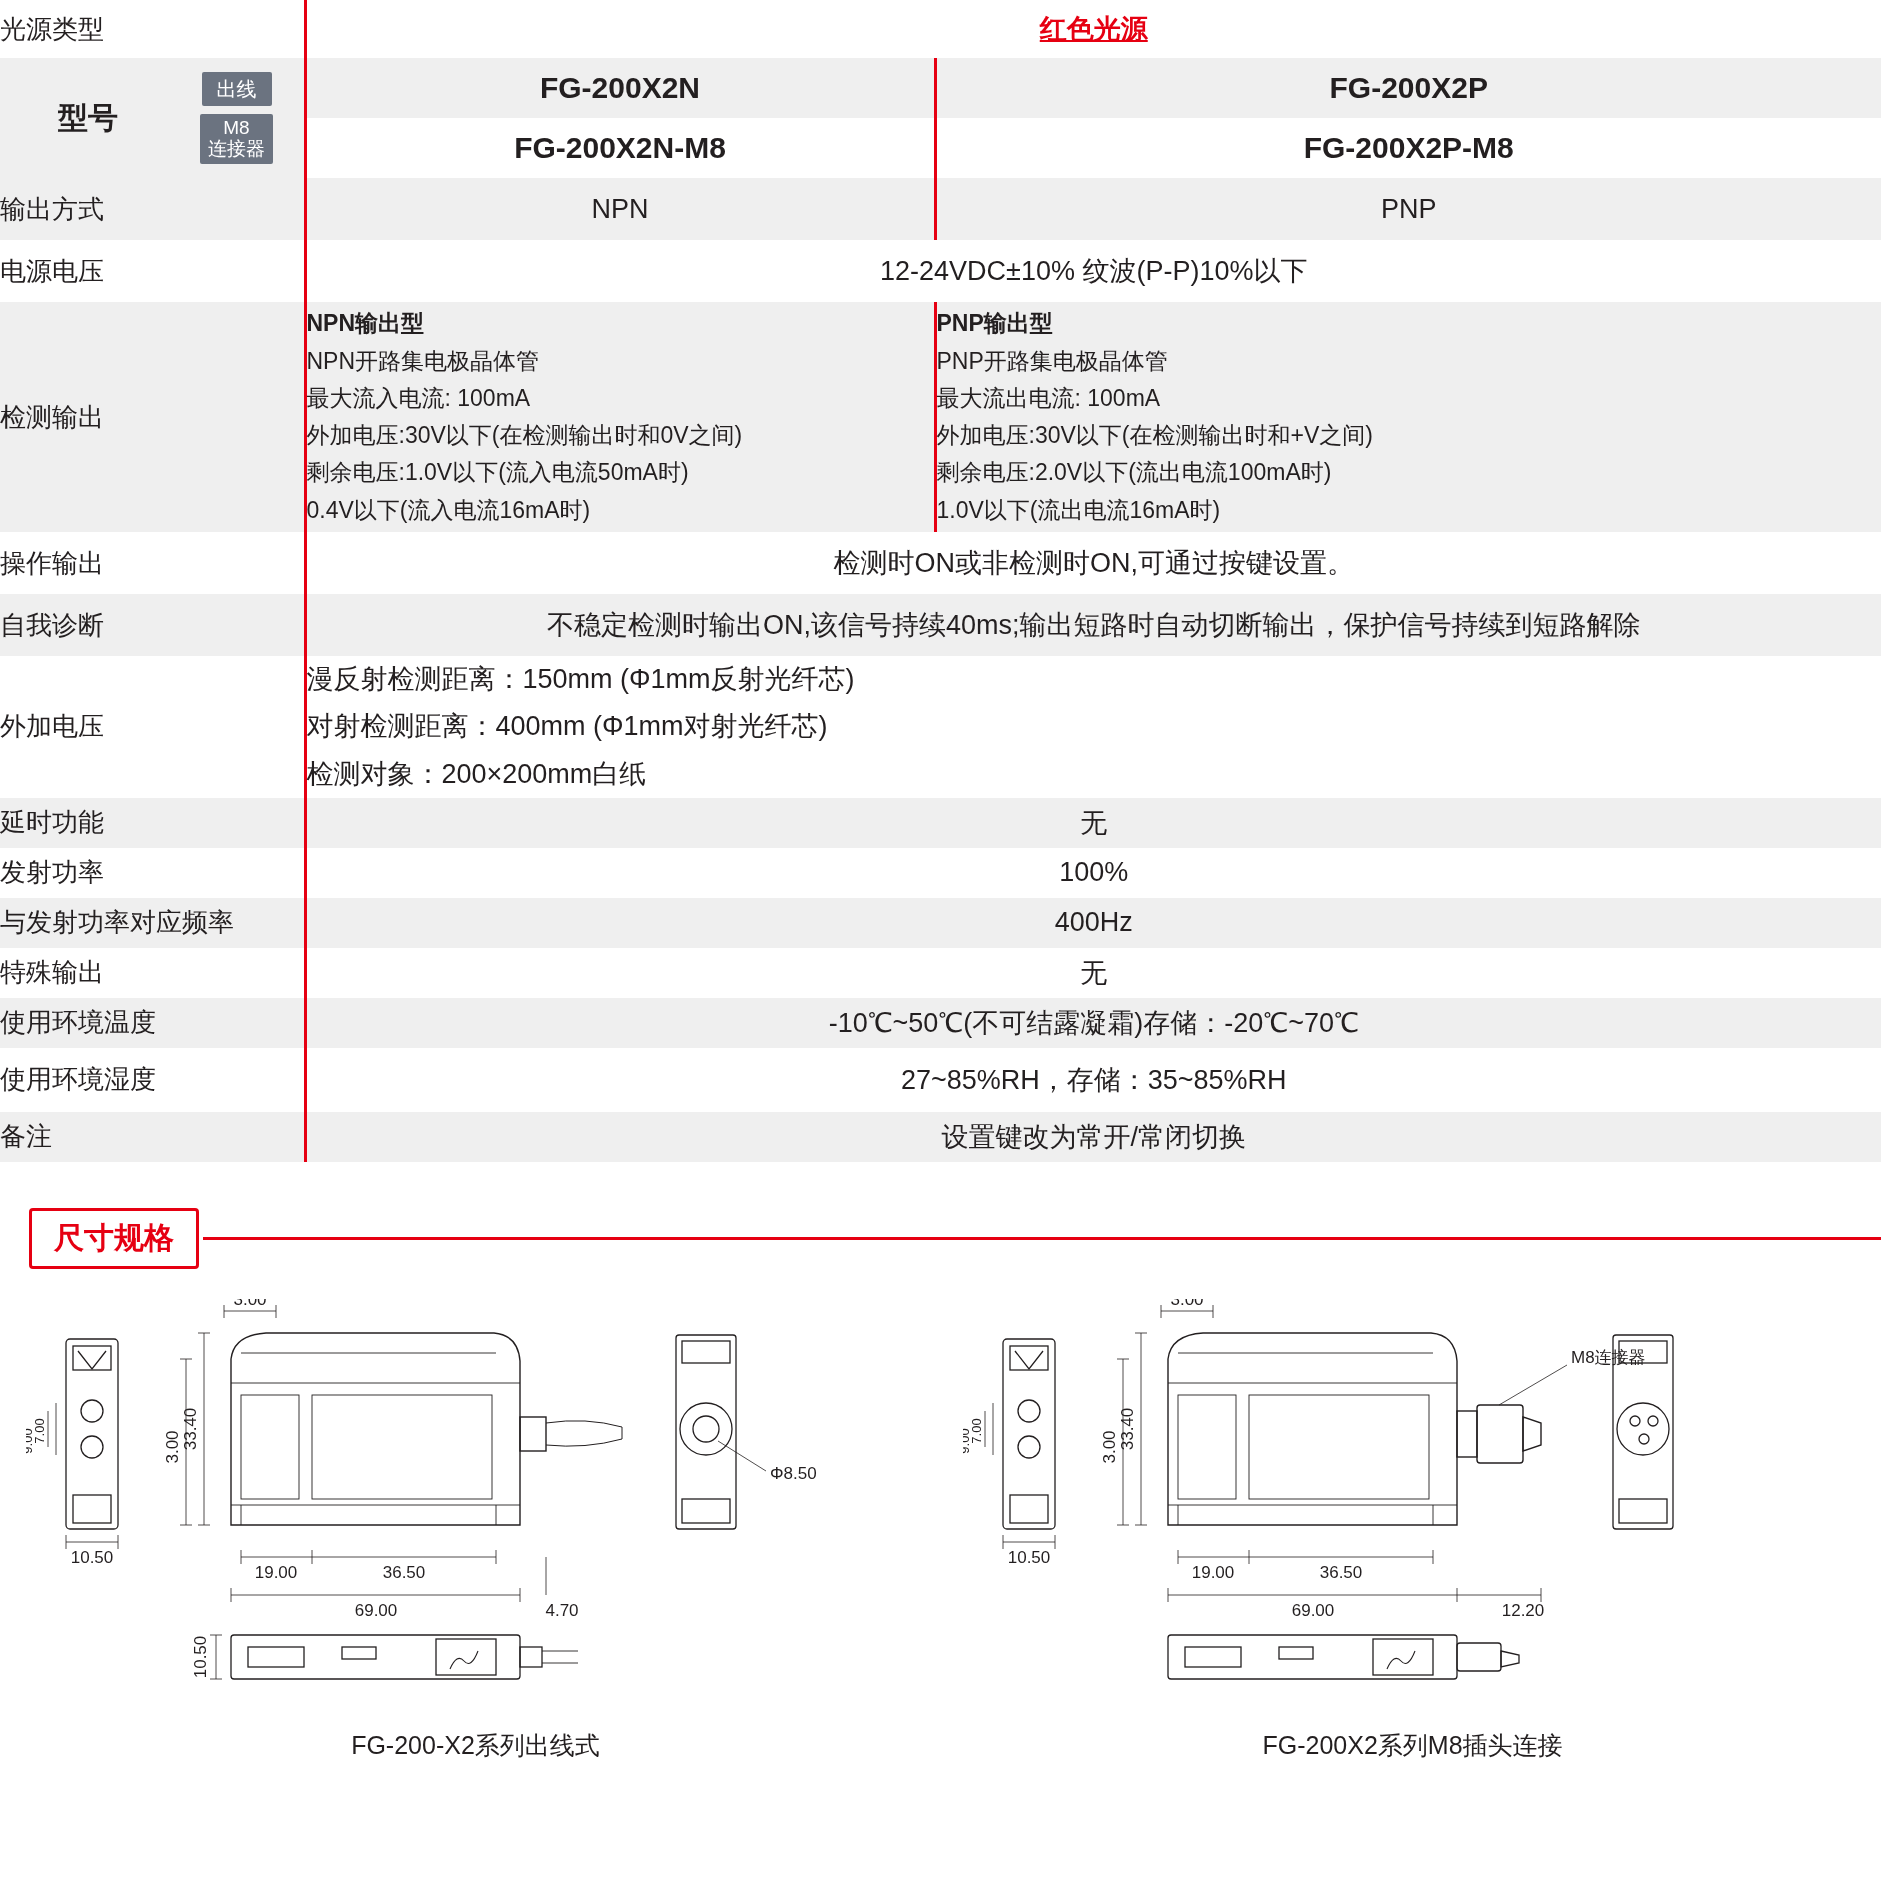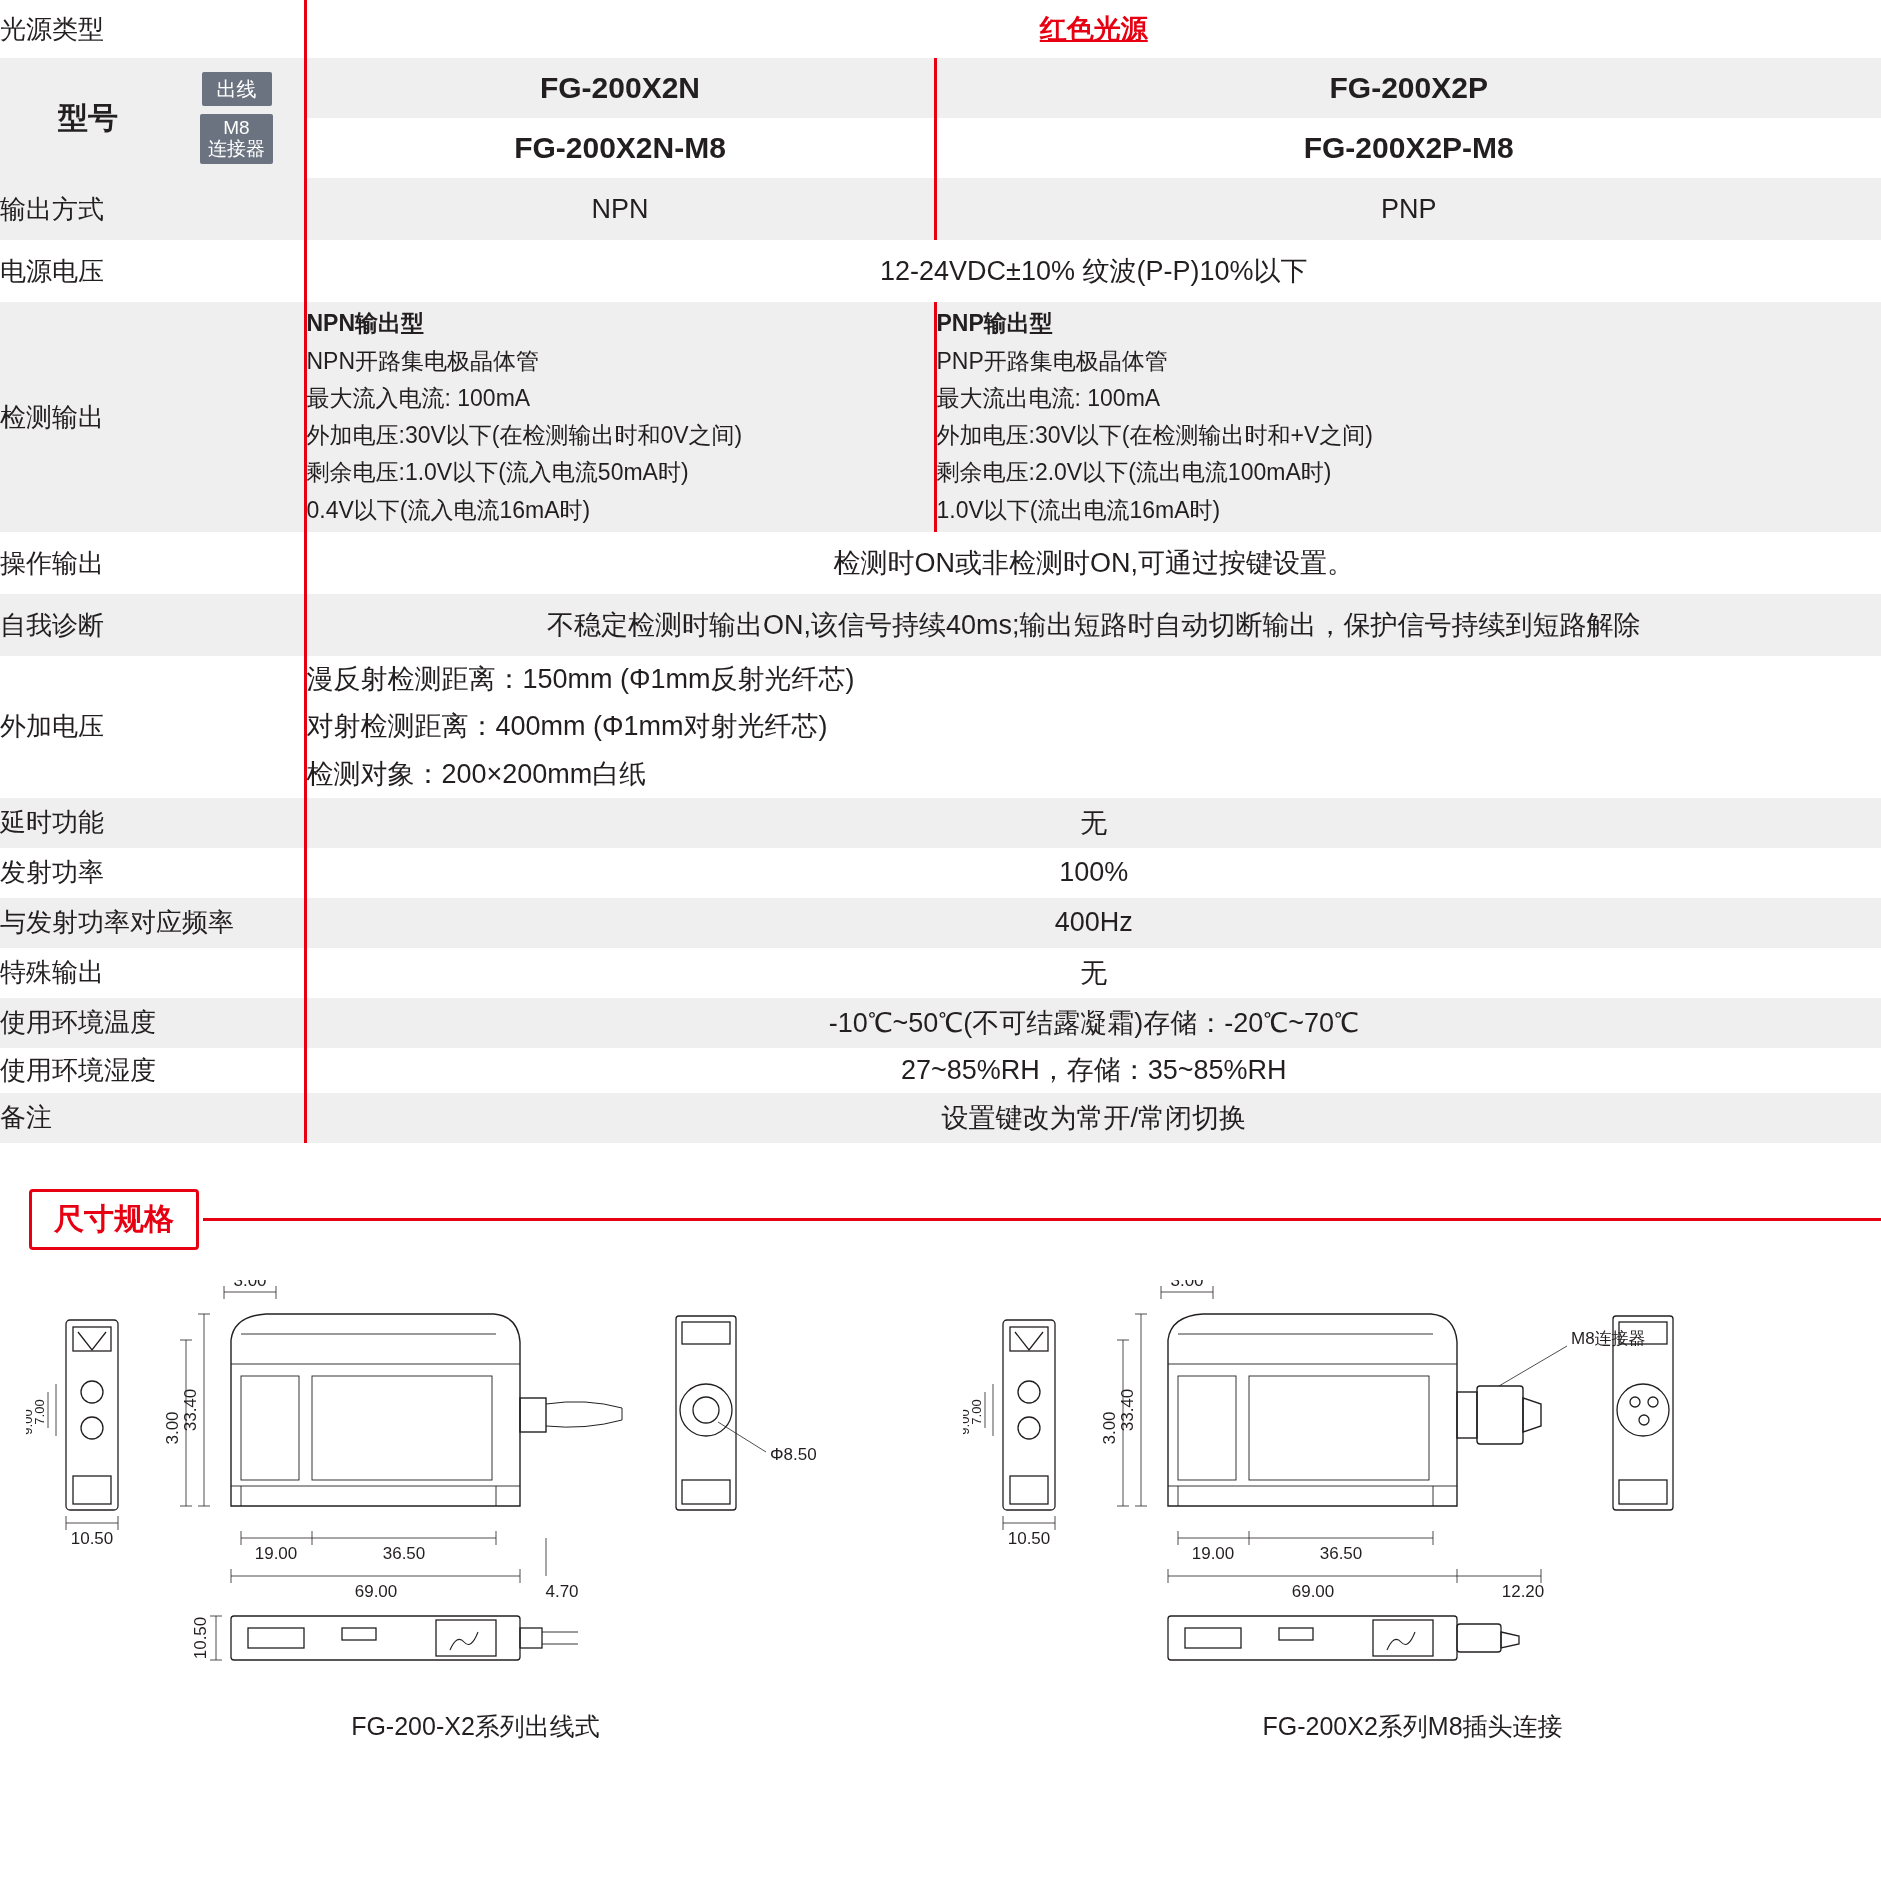--- a/index.html
+++ b/index.html
@@ -267,21 +267,21 @@
       <tr class="row-white" style="height:50px">
         <td class="lbl">特殊输出</td>
         <td class="val cellpad divider-cell" colspan="2">无</td>
       </tr>
 
       <tr class="row-alt" style="height:50px">
         <td class="lbl">使用环境温度</td>
         <td class="val cellpad divider-cell" colspan="2">-10℃~50℃(不可结露凝霜)存储：-20℃~70℃</td>
       </tr>
 
-      <tr class="row-white" style="height:45px">
+      <tr class="row-white" style="height:64px">
         <td class="lbl">使用环境湿度</td>
         <td class="val cellpad divider-cell" colspan="2">27~85%RH，存储：35~85%RH</td>
       </tr>
 
       <tr class="row-alt" style="height:50px">
         <td class="lbl">备注</td>
         <td class="val cellpad divider-cell" colspan="2">设置键改为常开/常闭切换</td>
       </tr>
 
     </tbody>

